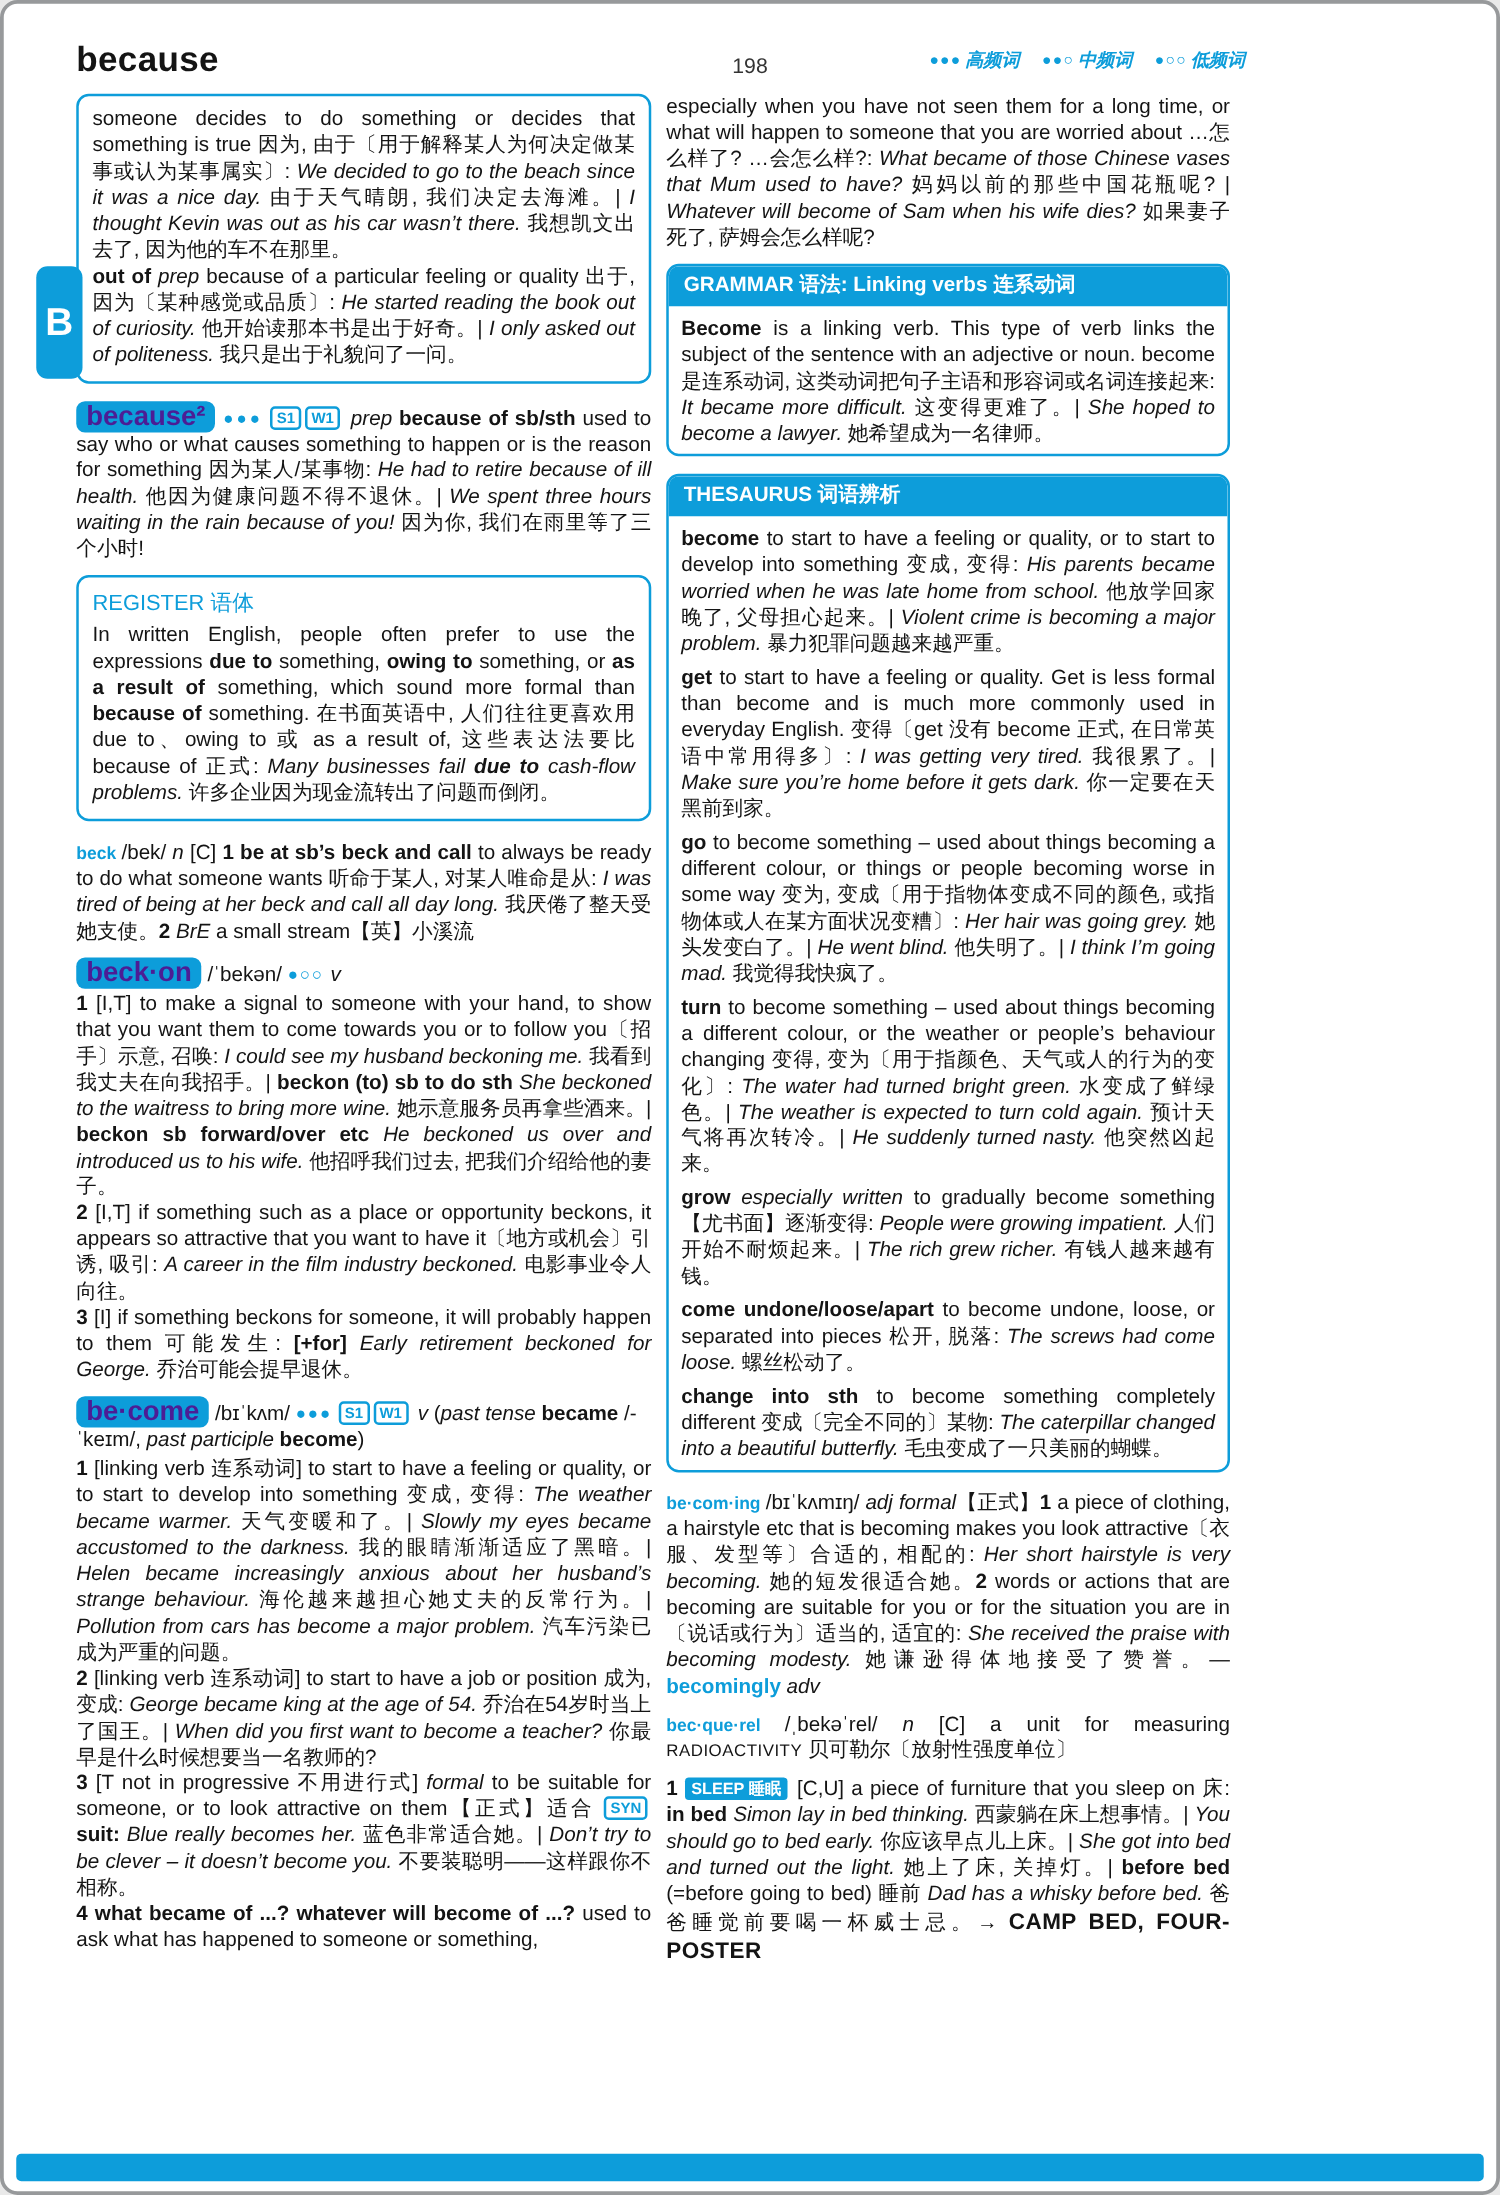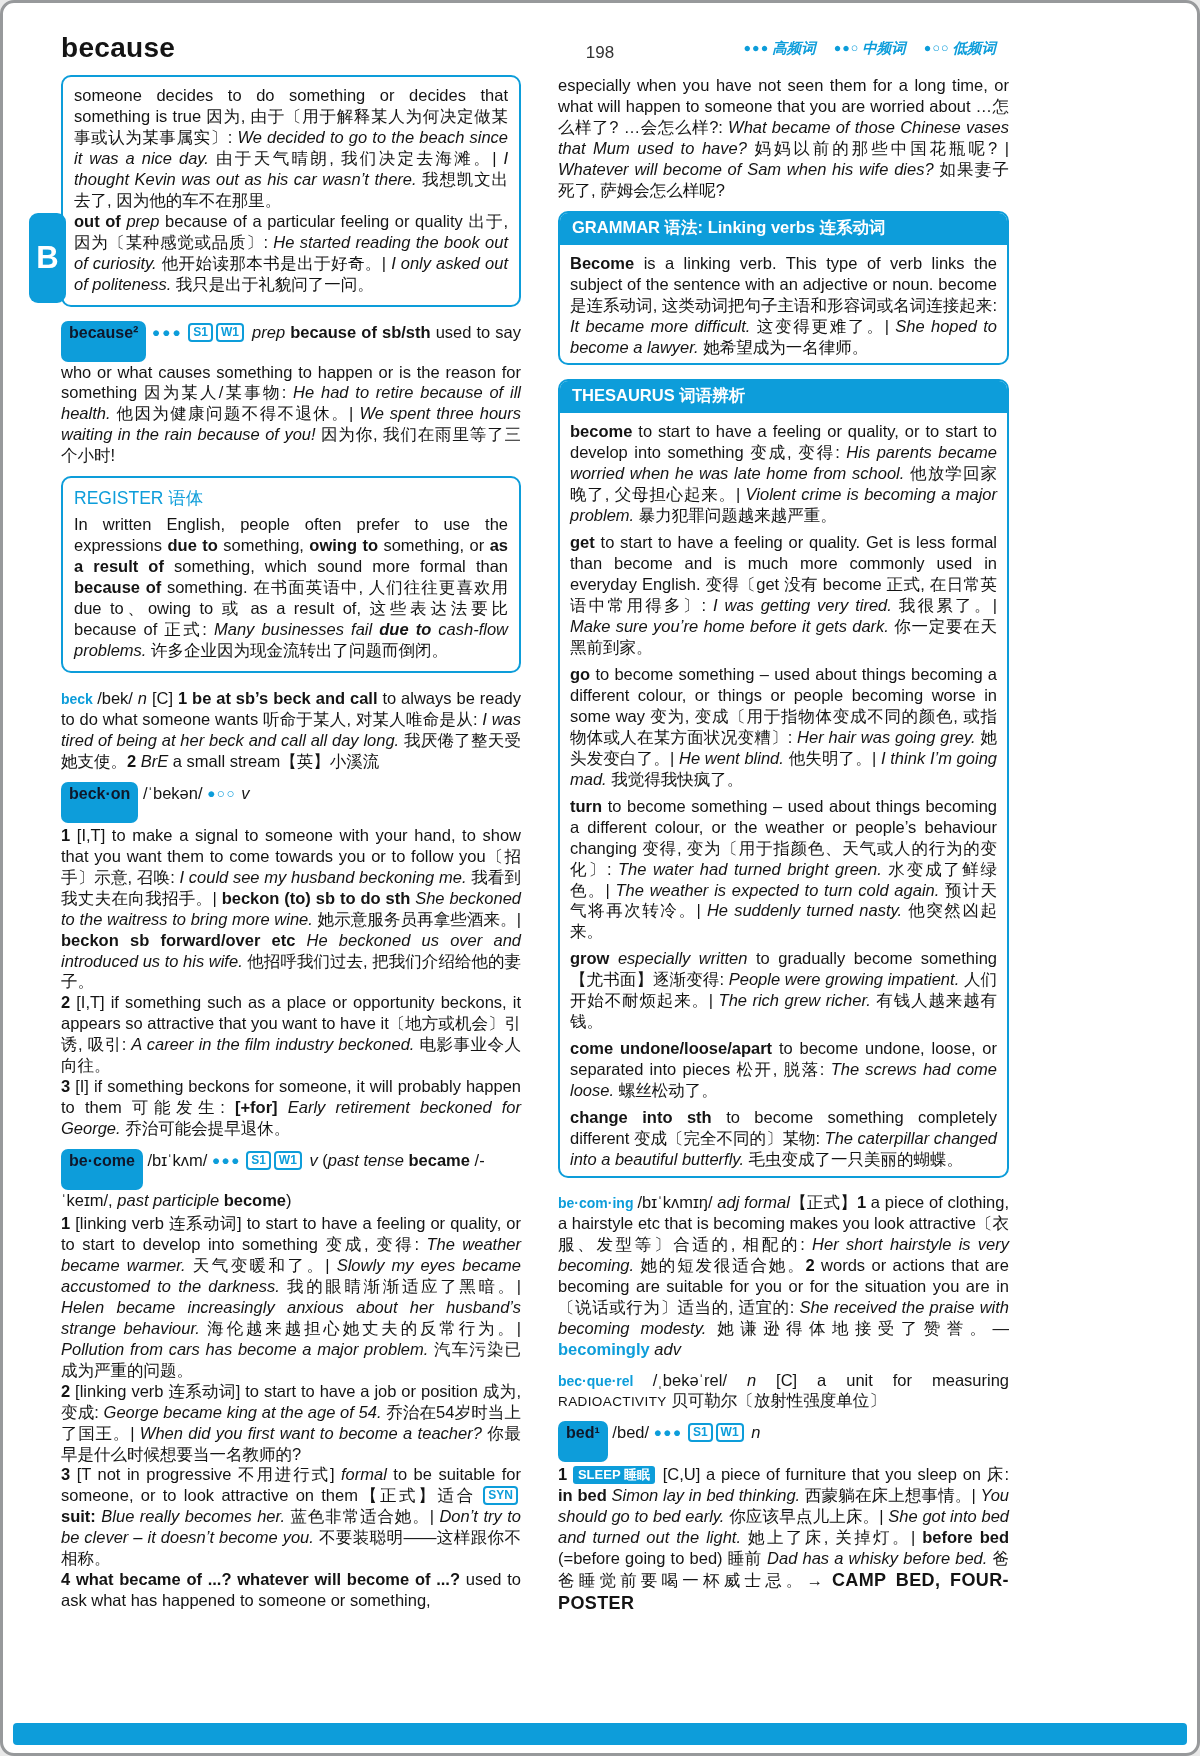--- a/index.html
+++ b/index.html
@@ -36,21 +36,21 @@
   .legend-dots { letter-spacing:1px; font-size:12.5px; vertical-align:1px; margin-right:3px; }
 
   .thumb-tab {
     position:absolute; left:26px; top:210px;
     width:37px; height:90px;
     background:var(--blue); border-radius:9px;
     color:#fff; font-weight:bold; font-size:31px;
     display:flex; align-items:center; justify-content:center;
   }
 
-  .content { display:flex; gap:37px; margin-left:58px; width:935px; }
+  .content { display:flex; gap:12px; margin-left:58px; width:935px; }
   .col-left  { width:460px; flex:none; }
   .col-right { width:451px; flex:none; }
 
   .para { font-size:16.5px; line-height:1.27; text-align:justify; }
   .entry { margin-bottom:10px; }
   .head-line { margin-bottom:2px; text-align:left; }
 
   .bluebox {
     border:2.5px solid var(--blue);
     border-radius:10px;
@@ -75,23 +75,23 @@
   .thesaurus-item { margin-bottom:6px; }
   .thesaurus-item:last-child { margin-bottom:0; }
 
   
   .r-n  { }
   .r-b  { font-weight:bold; }
   .r-i  { font-style:italic; }
   .r-bi { font-weight:bold; font-style:italic; }
   .r-hw {
     display:inline-block;
-    background:var(--blue); color:#0f172a;
-    font-weight:bold; font-size:16px; line-height:23px;
-    padding:0 8px 18px; border-radius:7px;
+    background:var(--blue); color:#4c1d95;
+    font-weight:bold; font-size:22px; line-height:23px;
+    padding:0 8px 2px; border-radius:7px;
     white-space:nowrap;
   }
   .r-bb { color:var(--blue); font-weight:bold; font-size:14px; }
   .r-db { color:var(--blue); font-weight:bold; }
   .r-fr { color:var(--blue); font-size:13.5px; letter-spacing:1.5px; vertical-align:1px; }
   .r-bd {
     display:inline-block;
     border:2px solid var(--blue); color:var(--blue);
     font-weight:bold; font-size:12px; line-height:14px;
     padding:0 3px 1px; border-radius:4px;
@@ -199,21 +199,20 @@
 
       <div class="entry">
         <p class="para"><span class="r-bb">be·com·ing </span><span class="r-n">/bɪˈkʌmɪŋ/ </span><span class="r-i">adj formal</span><span class="r-n">【正式】</span><span class="r-b">1 </span><span class="r-n">a piece of clothing, a hairstyle etc that is becoming makes you look attractive〔衣服、发型等〕合适的, 相配的: </span><span class="r-i">Her short hairstyle is very becoming. </span><span class="r-n">她的短发很适合她。</span><span class="r-b">2 </span><span class="r-n">words or actions that are becoming are suitable for you or for the situation you are in〔说话或行为〕适当的, 适宜的: </span><span class="r-i">She received the praise with becoming modesty. </span><span class="r-n">她谦逊得体地接受了赞誉。—</span><span class="r-db">becomingly </span><span class="r-i">adv</span></p>
       </div>
 
       <div class="entry">
         <p class="para"><span class="r-bb">bec·que·rel </span><span class="r-n">/ˌbekəˈrel/ </span><span class="r-i">n </span><span class="r-n">[C] a unit for measuring </span><span class="r-scn">RADIOACTIVITY</span><span class="r-n"> 贝可勒尔〔放射性强度单位〕</span></p>
       </div>
 
       <div class="entry">
-        <p class="para head-line"><span class="r-hw">bed¹</span><span class="r-n"> /bed/ </span><span class="r-fr">●●● </span><span class="r-bd">S1</span><span class="r-bd">W1</span><span class="r-i"> n</span></p>
         <p class="para"><span class="r-b">1 </span><span class="r-sp">SLEEP 睡眠</span><span class="r-n"> [C,U] a piece of furniture that you sleep on 床: </span><span class="r-b">in bed </span><span class="r-i">Simon lay in bed thinking. </span><span class="r-n">西蒙躺在床上想事情。| </span><span class="r-i">You should go to bed early. </span><span class="r-n">你应该早点儿上床。| </span><span class="r-i">She got into bed and turned out the light. </span><span class="r-n">她上了床, 关掉灯。| </span><span class="r-b">before bed </span><span class="r-n">(=before going to bed) 睡前 </span><span class="r-i">Dad has a whisky before bed. </span><span class="r-n">爸爸睡觉前要喝一杯威士忌。</span><span class="r-b">→ </span><span class="r-sc">CAMP BED, FOUR-POSTER</span></p>
       </div>
 
     </div>
 
   </div>
 
   <div class="footer-bar"></div>
 
 </div>

